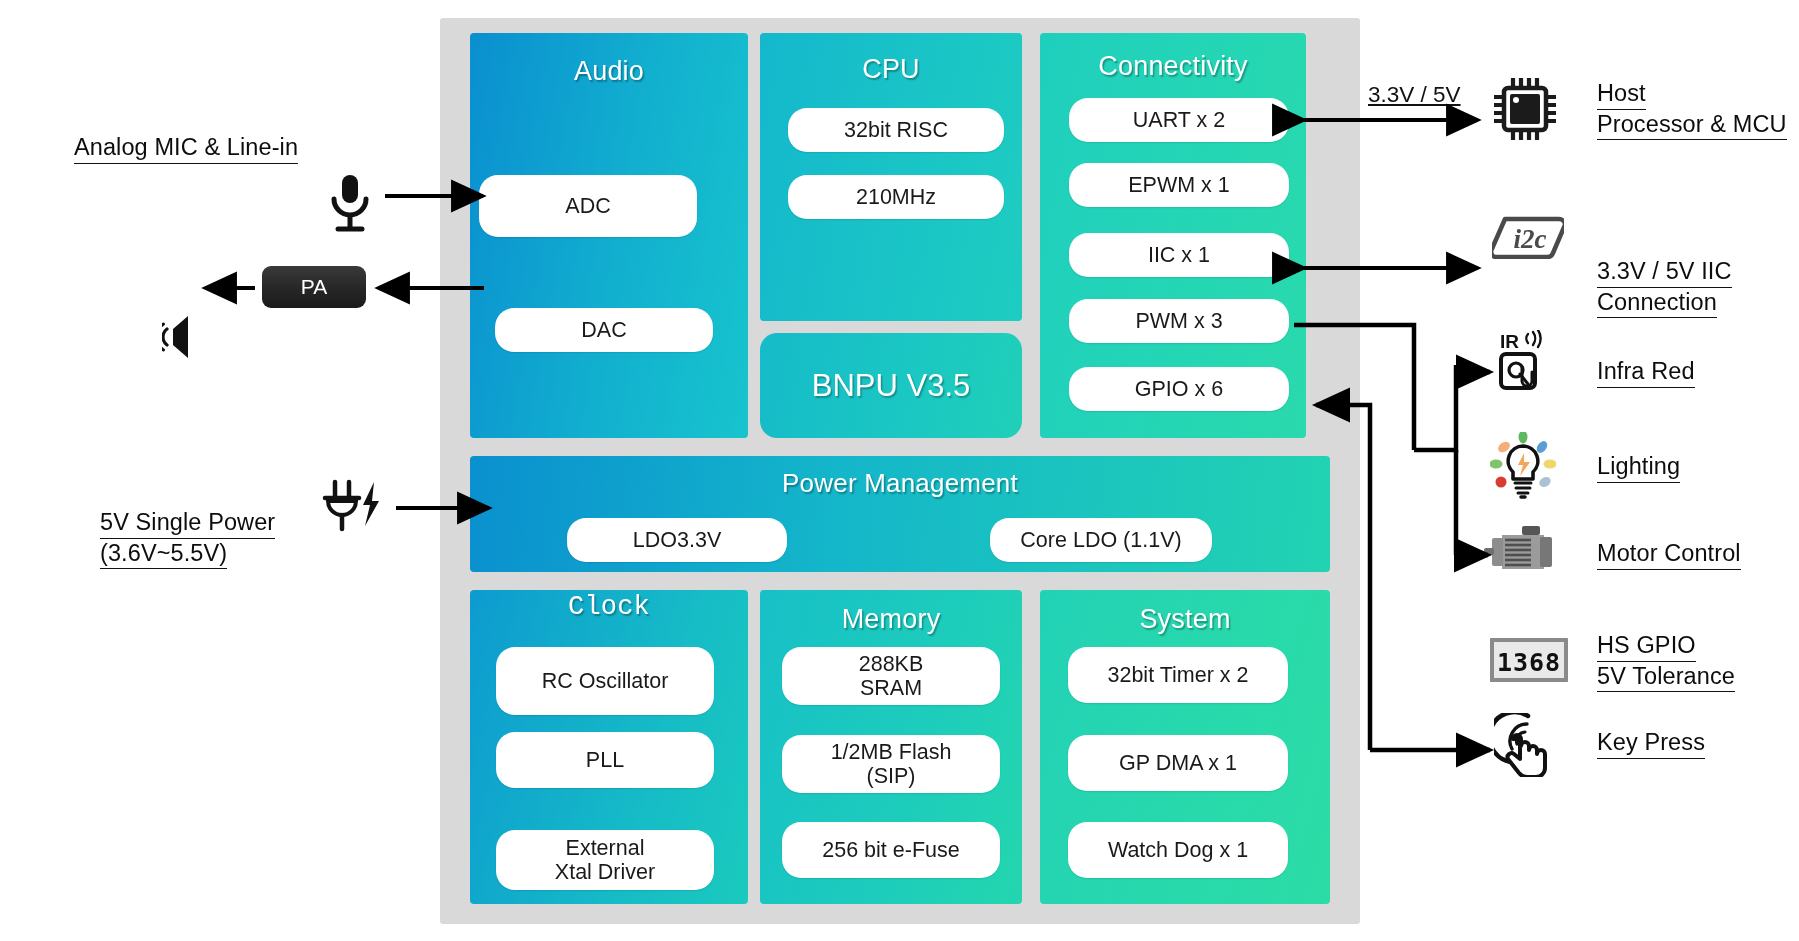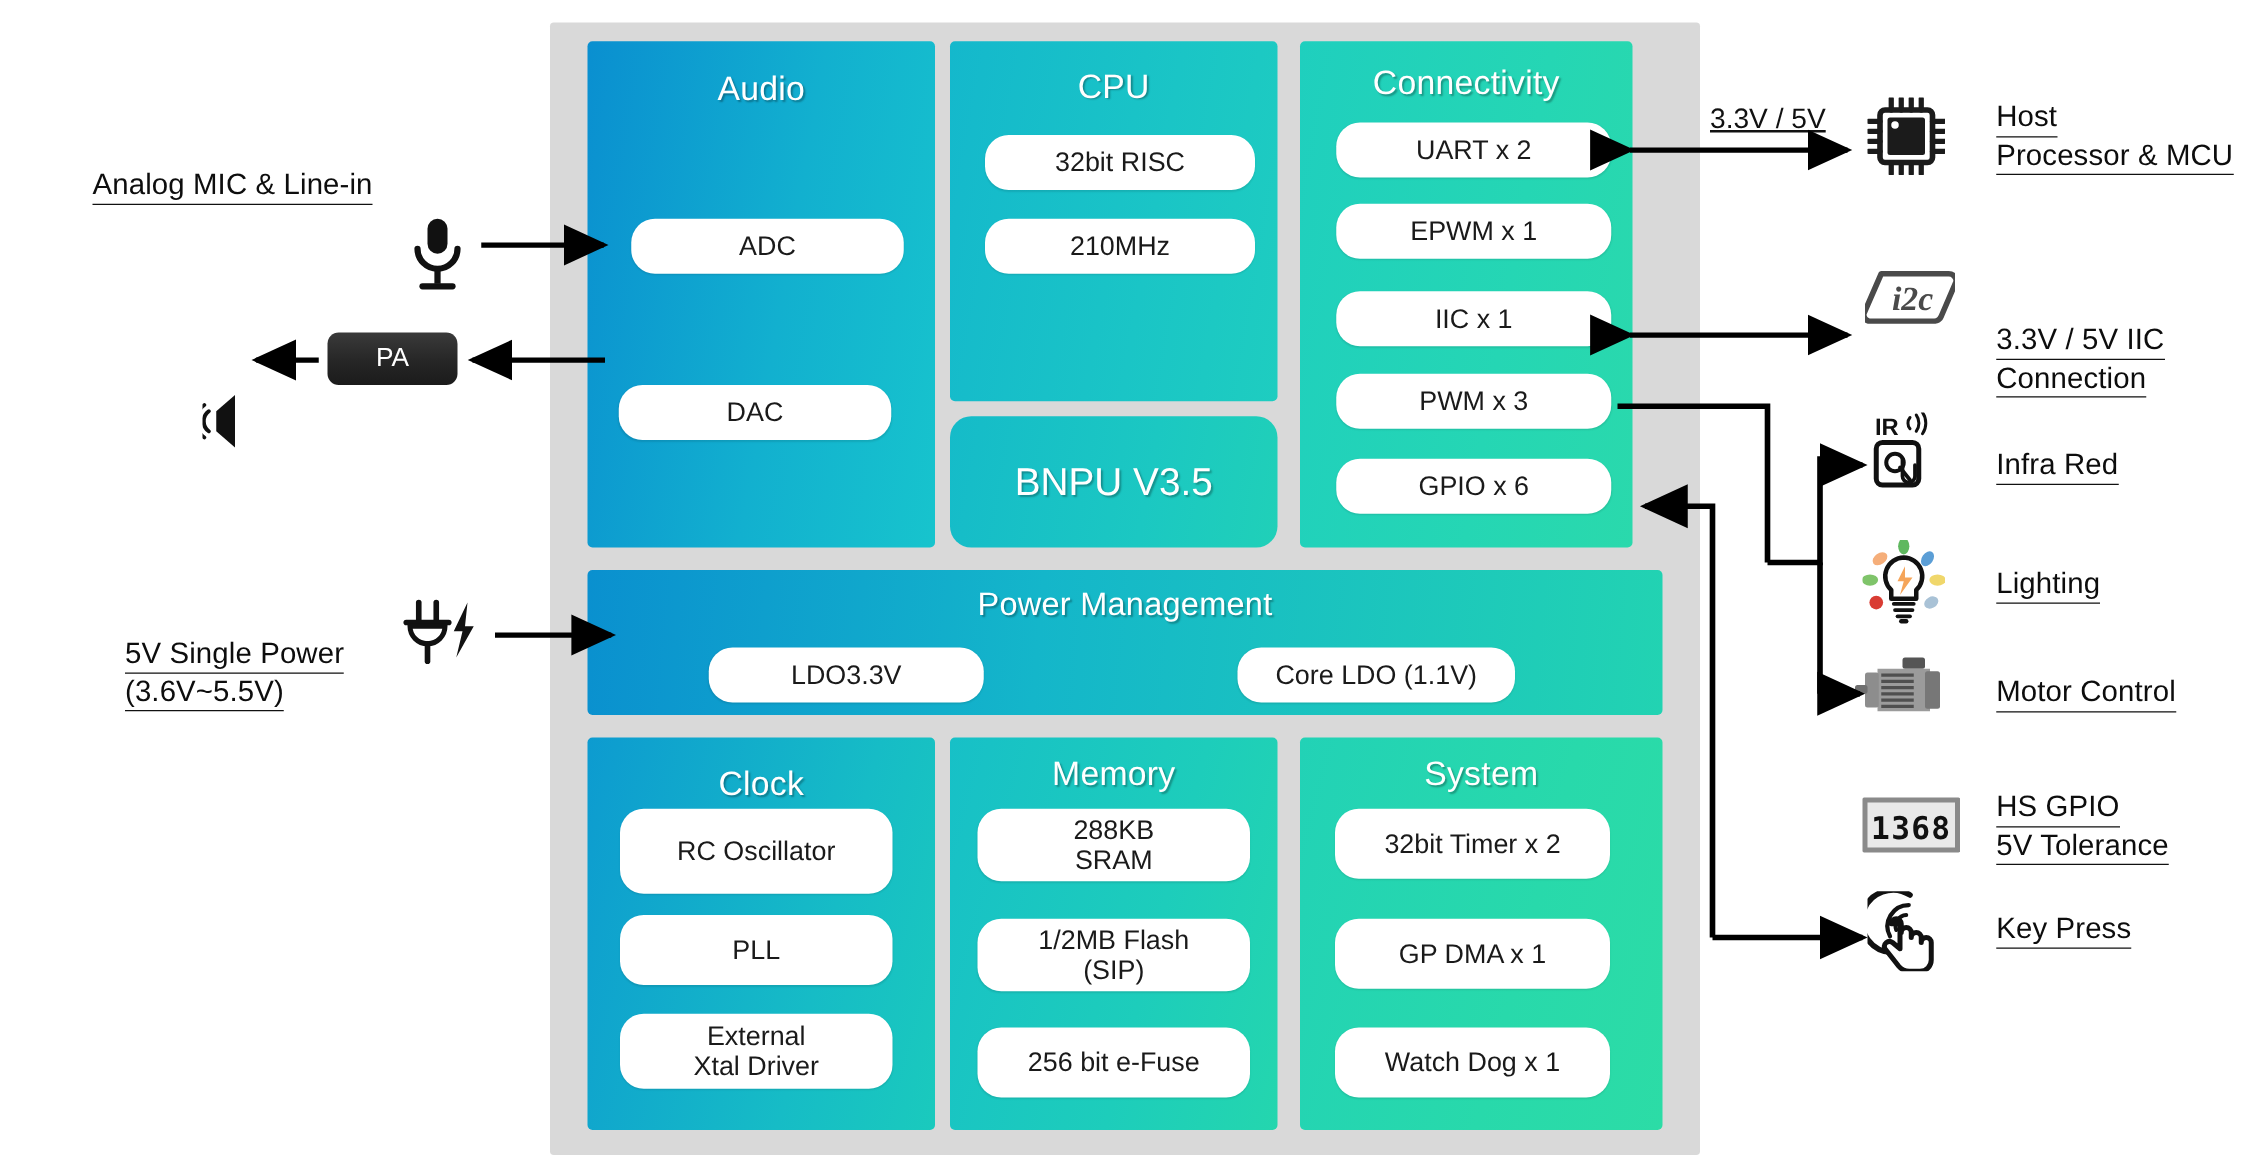--- a/index.html
+++ b/index.html
@@ -104,21 +104,21 @@
 </style>
 </head>
 <body>
 
 <div id="stage">
 
   <div class="chip-shell"></div>
 
   <div class="blk g-audio" style="left:470px; top:33px; width:278px; height:405px;">
     <div class="blk-title" style="margin-top:25px;">Audio</div>
-    <div class="pill" style="position:absolute; left:35px; top:142px; width:218px; height:44px;">ADC</div>
+    <div class="pill" style="position:absolute; left:9px; top:142px; width:218px; height:62px;">ADC</div>
     <div class="pill" style="position:absolute; left:25px; top:275px; width:218px; height:44px;">DAC</div>
   </div>
 
   <div class="blk g-cpu" style="left:760px; top:33px; width:262px; height:288px;">
     <div class="blk-title" style="margin-top:23px;">CPU</div>
     <div class="pill" style="position:absolute; left:28px; top:75px; width:216px; height:44px;">32bit RISC</div>
     <div class="pill" style="position:absolute; left:28px; top:142px; width:216px; height:44px;">210MHz</div>
   </div>
 
   <div class="blk g-bnpu" style="left:760px; top:333px; width:262px; height:105px; display:flex; align-items:center; justify-content:center;">
@@ -134,24 +134,24 @@
     <div class="pill" style="position:absolute; left:29px; top:334px; width:220px; height:44px;">GPIO x 6</div>
   </div>
 
   <div class="blk g-pm" style="left:470px; top:456px; width:860px; height:116px;">
     <div class="blk-title" style="margin-top:14px; font-size:26px;">Power Management</div>
     <div class="pill" style="position:absolute; left:97px; top:62px; width:220px; height:44px;">LDO3.3V</div>
     <div class="pill" style="position:absolute; left:520px; top:62px; width:222px; height:44px;">Core LDO (1.1V)</div>
   </div>
 
   <div class="blk g-clock" style="left:470px; top:590px; width:278px; height:314px;">
-    <div class="blk-title" style="margin-top:24px;">Clock</div>
+    <div class="blk-title" style="margin-top:4px;font-family:Liberation Mono, monospace;">Clock</div>
     <div class="pill" style="position:absolute; left:26px; top:57px; width:218px; height:68px;">RC Oscillator</div>
     <div class="pill" style="position:absolute; left:26px; top:142px; width:218px; height:56px;">PLL</div>
-    <div class="pill pre" style="position:absolute; left:26px; top:221px; width:218px; height:60px; white-space:pre-line;text-align:center;">External
+    <div class="pill pre" style="position:absolute; left:26px; top:240px; width:218px; height:60px; white-space:pre-line;text-align:center;">External
 Xtal Driver</div>
   </div>
 
   <div class="blk g-mem" style="left:760px; top:590px; width:262px; height:314px;">
     <div class="blk-title" style="margin-top:16px;">Memory</div>
     <div class="pill" style="position:absolute; left:22px; top:57px; width:218px; height:58px; white-space:pre-line;">288KB
 SRAM</div>
     <div class="pill" style="position:absolute; left:22px; top:145px; width:218px; height:58px; white-space:pre-line;">1/2MB Flash
 (SIP)</div>
     <div class="pill" style="position:absolute; left:22px; top:232px; width:218px; height:56px;">256 bit e-Fuse</div>

